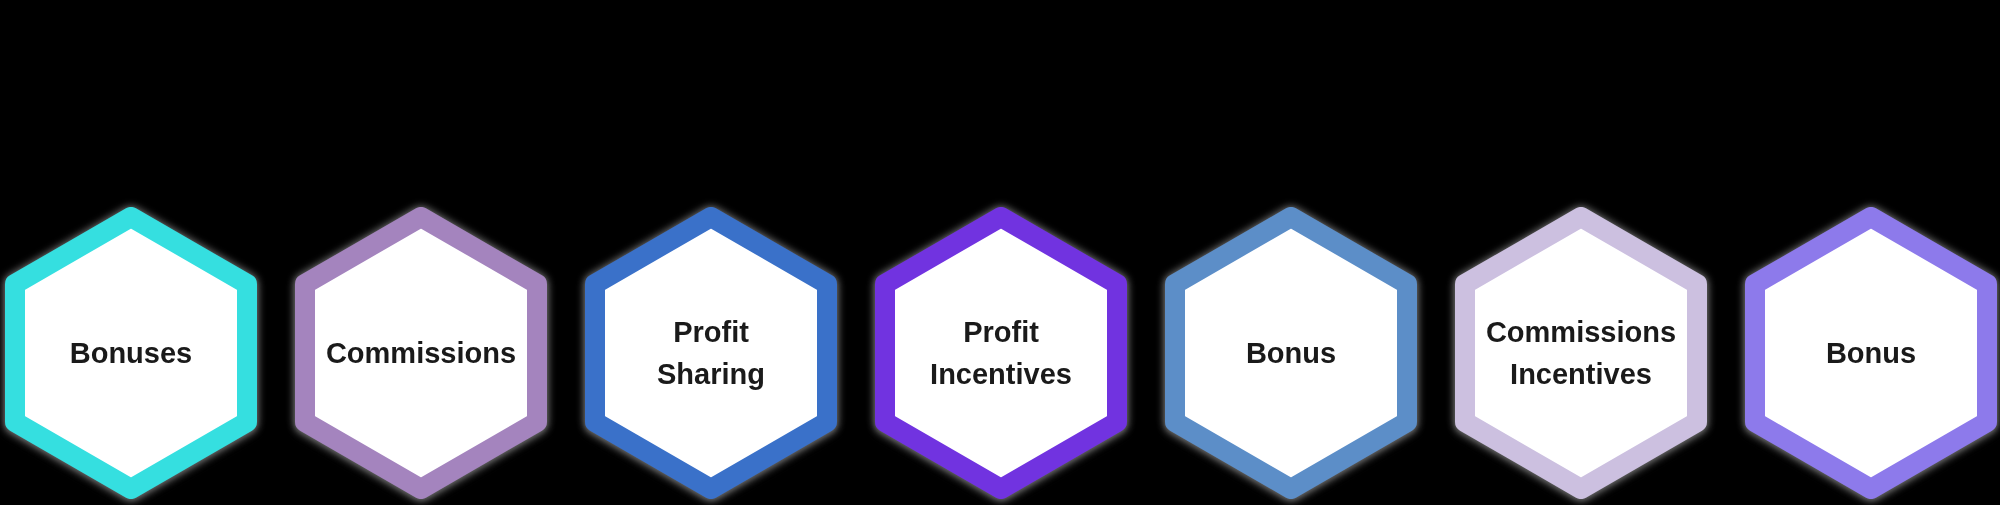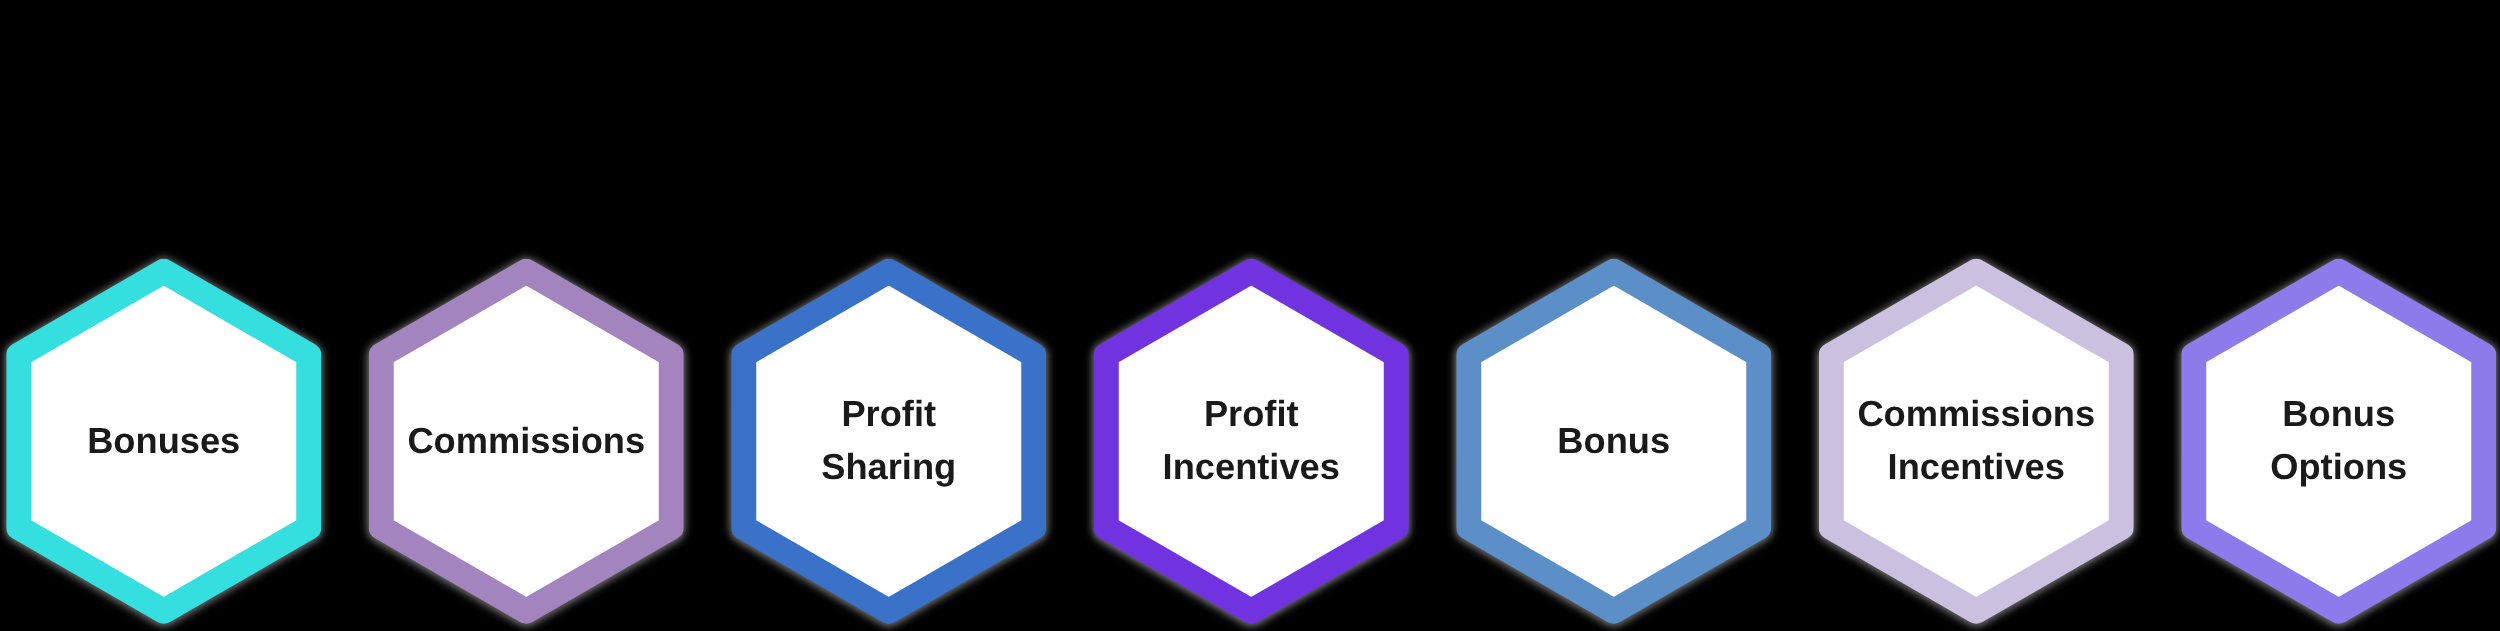--- a/index.html
+++ b/index.html
@@ -132,18 +132,17 @@
         <div>Incentives</div>
       </div>
     </div>
 
     <div class="hex">
       <svg class="hex-svg" viewBox="0 0 252 292" aria-hidden="true">
         <path class="hex-path" d="M126 10 L242 77 L242 215 L126 282 L10 215 L10 77 Z" stroke="#8d7aeb"></path>
       </svg>
       <div class="hex-label">
         <div>Bonus</div>
-        <div>Options</div>
       </div>
     </div>
 
   </div>
 </div>
 
 </body></html>

